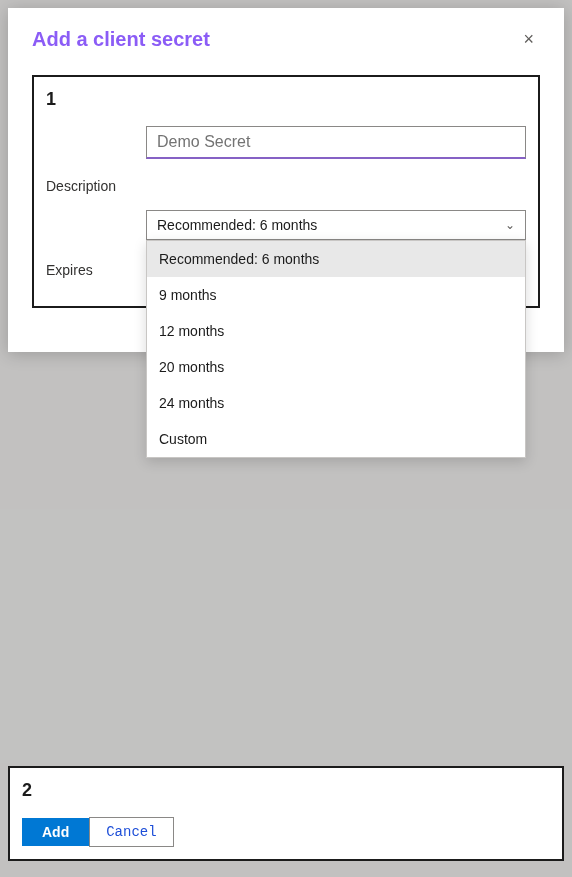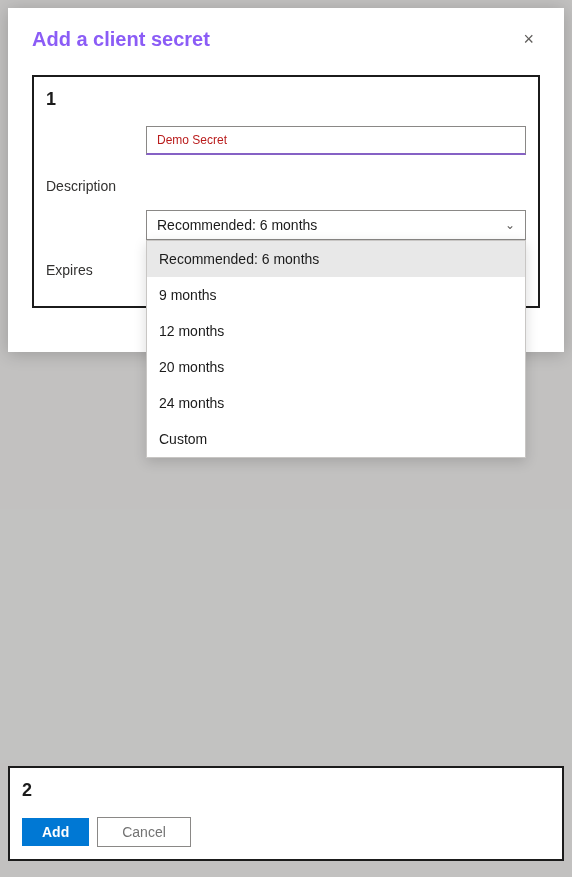--- a/index.html
+++ b/index.html
@@ -81,24 +81,24 @@
 
     .form-field {
       flex: 1;
     }
 
     .text-input {
       width: 100%;
       border: 1px solid #8a8886;
       border-bottom: 2px solid #8661c5;
       padding: 6px 10px;
-      font-size: 12px;
+      font-size: 16px;
       font-family: inherit;
       outline: none;
-      color: #b91c1c;
+      color: #737373;
     }
 
     .step1-wrapper {
       border: 2px solid #1b1b1b;
       padding: 12px;
       margin-bottom: 20px;
     }
 
     .dropdown-wrapper {
       position: relative;
@@ -131,42 +131,42 @@
       padding: 12px;
       position: absolute;
       bottom: 16px;
       left: 8px;
       right: 8px;
       background: white;
     }
 
     .step2-inner {
       display: flex;
-      gap: 8px;
+      gap: 0;
       align-items: center;
     }
 
     .add-btn {
       background: #0078d4;
       color: white;
       border: none;
       padding: 6px 20px;
       font-size: 14px;
       font-family: inherit;
       cursor: pointer;
       font-weight: 600;
     }
 
     .cancel-btn {
       background: white;
-      color: #737373;
+      color: #1d4ed8;
       border: 1px solid #8a8886;
-      padding: 6px 24px;
-      font-size: 14px;
-      font-family: Liberation Sans, sans-serif;
+      padding: 6px 16px;
+      font-size: 14px;
+      font-family: Liberation Mono, monospace;
       cursor: pointer;
     }
   </style>
 </head>
 <body>
 
 <div class="dialog-overlay"></div>
 
 <div class="dialog">
   <div class="dialog-header">

